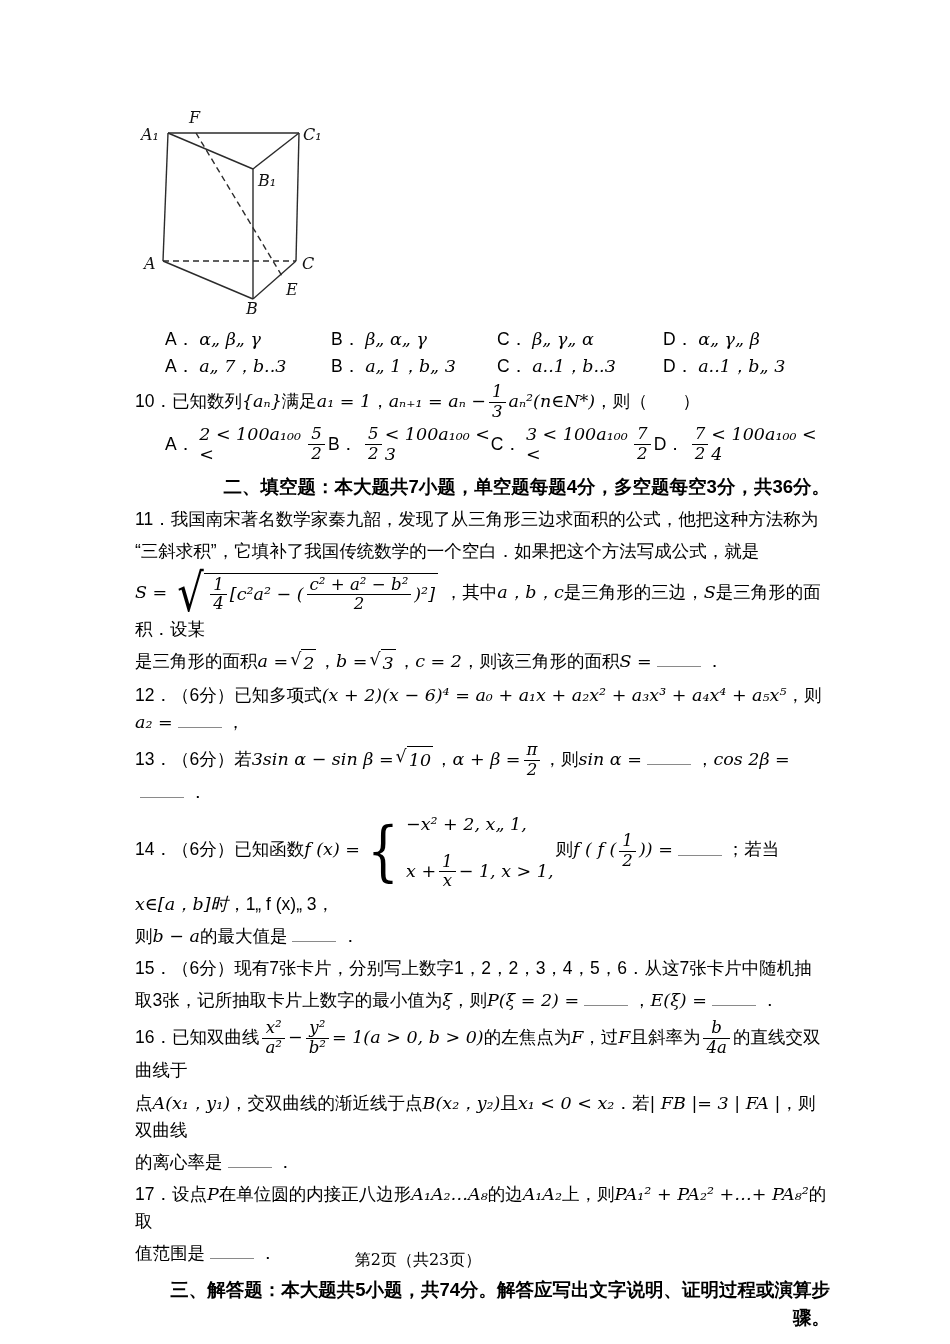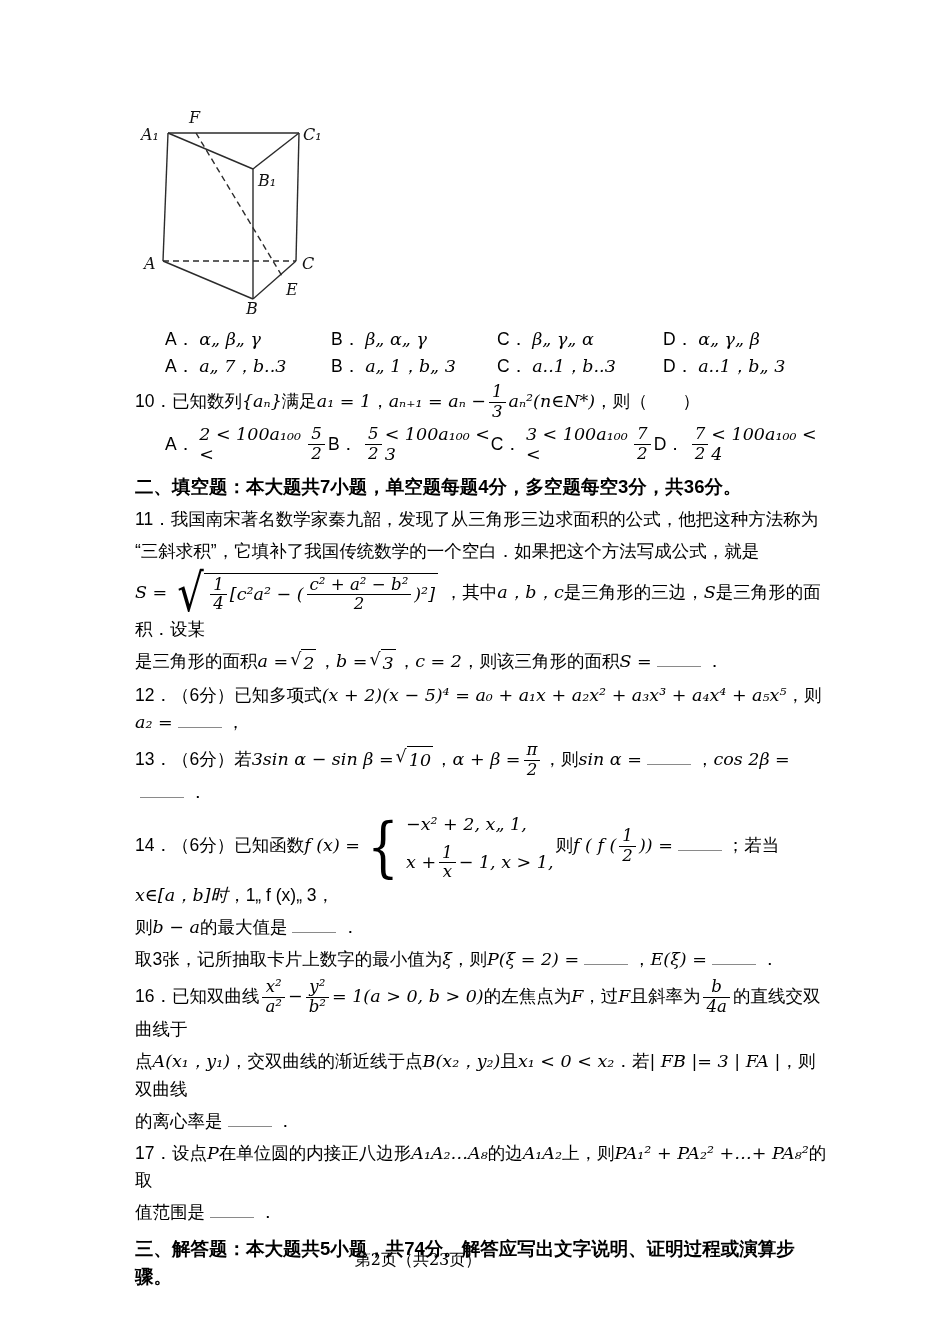--- a/index.html
+++ b/index.html
@@ -4,21 +4,21 @@
 <style>
   html,body{margin:0;padding:0;}
   body{
     width:950px;height:1344px;background:#ffffff;color:#000;
     font-family:"Liberation Sans","DejaVu Sans",sans-serif;
     font-size:17.5px;overflow:hidden;
   }
   .page{box-sizing:border-box;width:950px;height:1344px;
     padding:106px 120px 0 135px;position:relative;}
   .line{line-height:1.55;margin-top:5px;}
-  .sec{font-weight:bold;font-size:18.5px;margin-top:9px;line-height:1.5;}
+  .sec{font-weight:bold;font-size:18.5px;margin-top:9px;line-height:1.5;text-align:right;}
   .m{font-family:"DejaVu Serif",serif;font-style:italic;}
   .optrow{display:flex;padding-left:30px;margin-top:3px;align-items:center;}
   .opt{width:166px;display:flex;align-items:center;}
   .opt:last-child{width:auto;}
   .optk{margin-right:5px;white-space:nowrap;}
   .frac{display:inline-block;text-align:center;vertical-align:middle;
     font-family:"DejaVu Serif",serif;font-style:italic;line-height:1.12;
     margin:0 3px;font-size:0.95em;}
   .frac>span{display:block;padding:0 3px;}
   .frac .fd{border-top:1px solid #000;}
@@ -28,21 +28,21 @@
   .sq .rad{font-family:"DejaVu Serif",serif;font-style:normal;line-height:1.15;}
   .sq .rc{border-top:1.3px solid #000;padding:0 2px;}
   .sqbig{display:inline-flex;align-items:center;vertical-align:middle;margin:0 2px;}
   .sqbig .rad{font-size:52px;line-height:46px;font-family:"DejaVu Serif",serif;
     font-weight:300;margin-right:-3px;transform:scaleX(.8);}
   .sqbig .rc{display:inline-flex;align-items:center;border-top:1.5px solid #000;
     padding:2px 3px 0 3px;}
   .pw{display:inline-flex;align-items:center;vertical-align:middle;margin:0 2px;}
   .pwb{font-size:66px;line-height:60px;font-weight:300;
     font-family:"DejaVu Serif",serif;margin-right:2px;transform:scaleX(.75);}
-  .pwrows{display:flex;flex-direction:column;row-gap:5px;
+  .pwrows{display:flex;flex-direction:column;row-gap:14px;
     font-family:"DejaVu Serif",serif;font-style:italic;}
   .pwrow{display:flex;align-items:center;}
   .figwrap{margin:0 0 4px 5px;}
   .footer{position:absolute;left:0;top:1250px;width:836px;text-align:center;
     font-family:"DejaVu Serif",serif;font-size:16px;}
   svg text{font-family:"DejaVu Serif",serif;font-style:italic;font-size:16px;fill:#111;}
 </style>
 </head>
 <body>
 
@@ -180,21 +180,21 @@
     <span>是三角形的面积</span><span class="m">a =</span><span class="sq">
         <span class="rad">√</span>
         <span class="rc m">2</span>
       </span><span>，</span><span class="m">b =</span><span class="sq">
         <span class="rad">√</span>
         <span class="rc m">3</span>
       </span><span>，</span><span class="m">c = 2</span><span>，则该三角形的面积</span><span class="m">S =</span><span class="blank"></span><span>．</span>
   </div>
 
   <div class="line">
-    <span>12．（6分）已知多项式</span><span class="m">(x + 2)(x − 5)⁴ = a₀ + a₁x + a₂x² + a₃x³ + a₄x⁴ + a₅x⁵</span><span>，则</span><span class="m">a₂ =</span><span class="blank"></span><span>，</span>
+    <span>12．（6分）已知多项式</span><span class="m">(x + 2)(x − 6)⁴ = a₀ + a₁x + a₂x² + a₃x³ + a₄x⁴ + a₅x⁵</span><span>，则</span><span class="m">a₂ =</span><span class="blank"></span><span>，</span>
   </div>
 
   <div class="line">
     <span>13．（6分）若</span><span class="m">3sin α − sin β =</span><span class="sq">
         <span class="rad">√</span>
         <span class="rc m">10</span>
       </span><span>，</span><span class="m">α + β =</span><span class="frac"><span class="fn">π</span><span class="fd">2</span></span><span>，则</span><span class="m">sin α =</span><span class="blank"></span><span>，</span><span class="m">cos 2β =</span><span class="blank"></span><span>．</span>
   </div>
 
   <div class="line">
@@ -210,20 +210,21 @@
             </span>
             <span>− 1, x &gt; 1,</span>
           </span>
         </span>
       </span><span>则</span><span class="m">f ( f (</span><span class="frac"><span class="fn">1</span><span class="fd">2</span></span><span class="m">)) =</span><span class="blank"></span><span>；若当</span><span class="m">x∈[a，b]时</span><span>，1„ f (x)„ 3，</span>
   </div>
   <div class="line">
     <span>则</span><span class="m">b − a</span><span>的最大值是</span><span class="blank"></span><span>．</span>
   </div>
 
+  <div class="line">15．（6分）现有7张卡片，分别写上数字1，2，2，3，4，5，6．从这7张卡片中随机抽</div>
   <div class="line">
     <span>取3张，记所抽取卡片上数字的最小值为</span><span class="m">ξ</span><span>，则</span><span class="m">P(ξ = 2) =</span><span class="blank"></span><span>，</span><span class="m">E(ξ) =</span><span class="blank"></span><span>．</span>
   </div>
 
   <div class="line">
     <span>16．已知双曲线</span><span class="frac"><span class="fn">x²</span><span class="fd">a²</span></span><span class="m">−</span><span class="frac"><span class="fn">y²</span><span class="fd">b²</span></span><span class="m">= 1(a &gt; 0, b &gt; 0)</span><span>的左焦点为</span><span class="m">F</span><span>，过</span><span class="m">F</span><span>且斜率为</span><span class="frac"><span class="fn">b</span><span class="fd">4a</span></span><span>的直线交双曲线于</span>
   </div>
   <div class="line">
     <span>点</span><span class="m">A(x₁，y₁)</span><span>，交双曲线的渐近线于点</span><span class="m">B(x₂，y₂)</span><span>且</span><span class="m">x₁ &lt; 0 &lt; x₂</span><span>．若</span><span class="m">| FB |= 3 | FA |</span><span>，则双曲线</span>
   </div>

